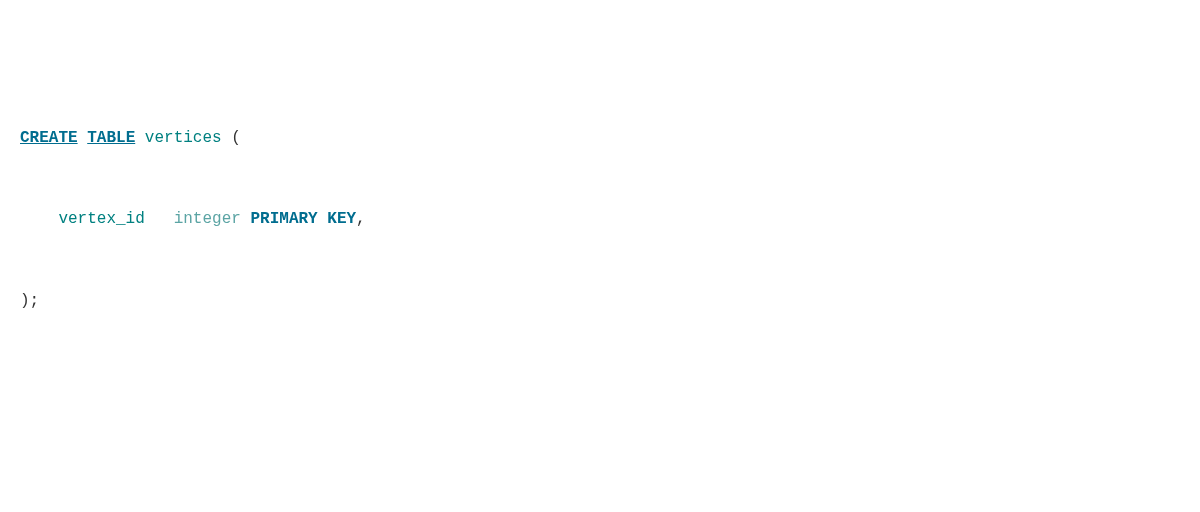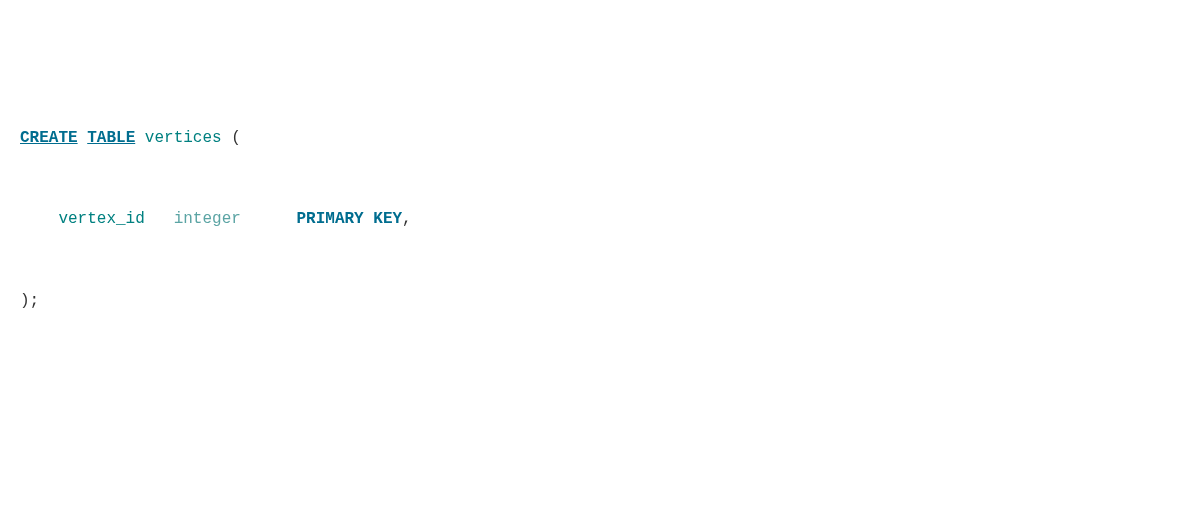--- a/index.html
+++ b/index.html
@@ -34,21 +34,20 @@
     }
 
     .type {
       color: #5BA4A4;
       margin-top: 27px;
     }
 
     .constraint {
       color: #006d8f;
       font-weight: bold;
-      margin-left: 46px;
     }
 
     .paren {
       color: #333333;
     }
 
     .section {
       margin-bottom: 24px;
     }
   </style>

